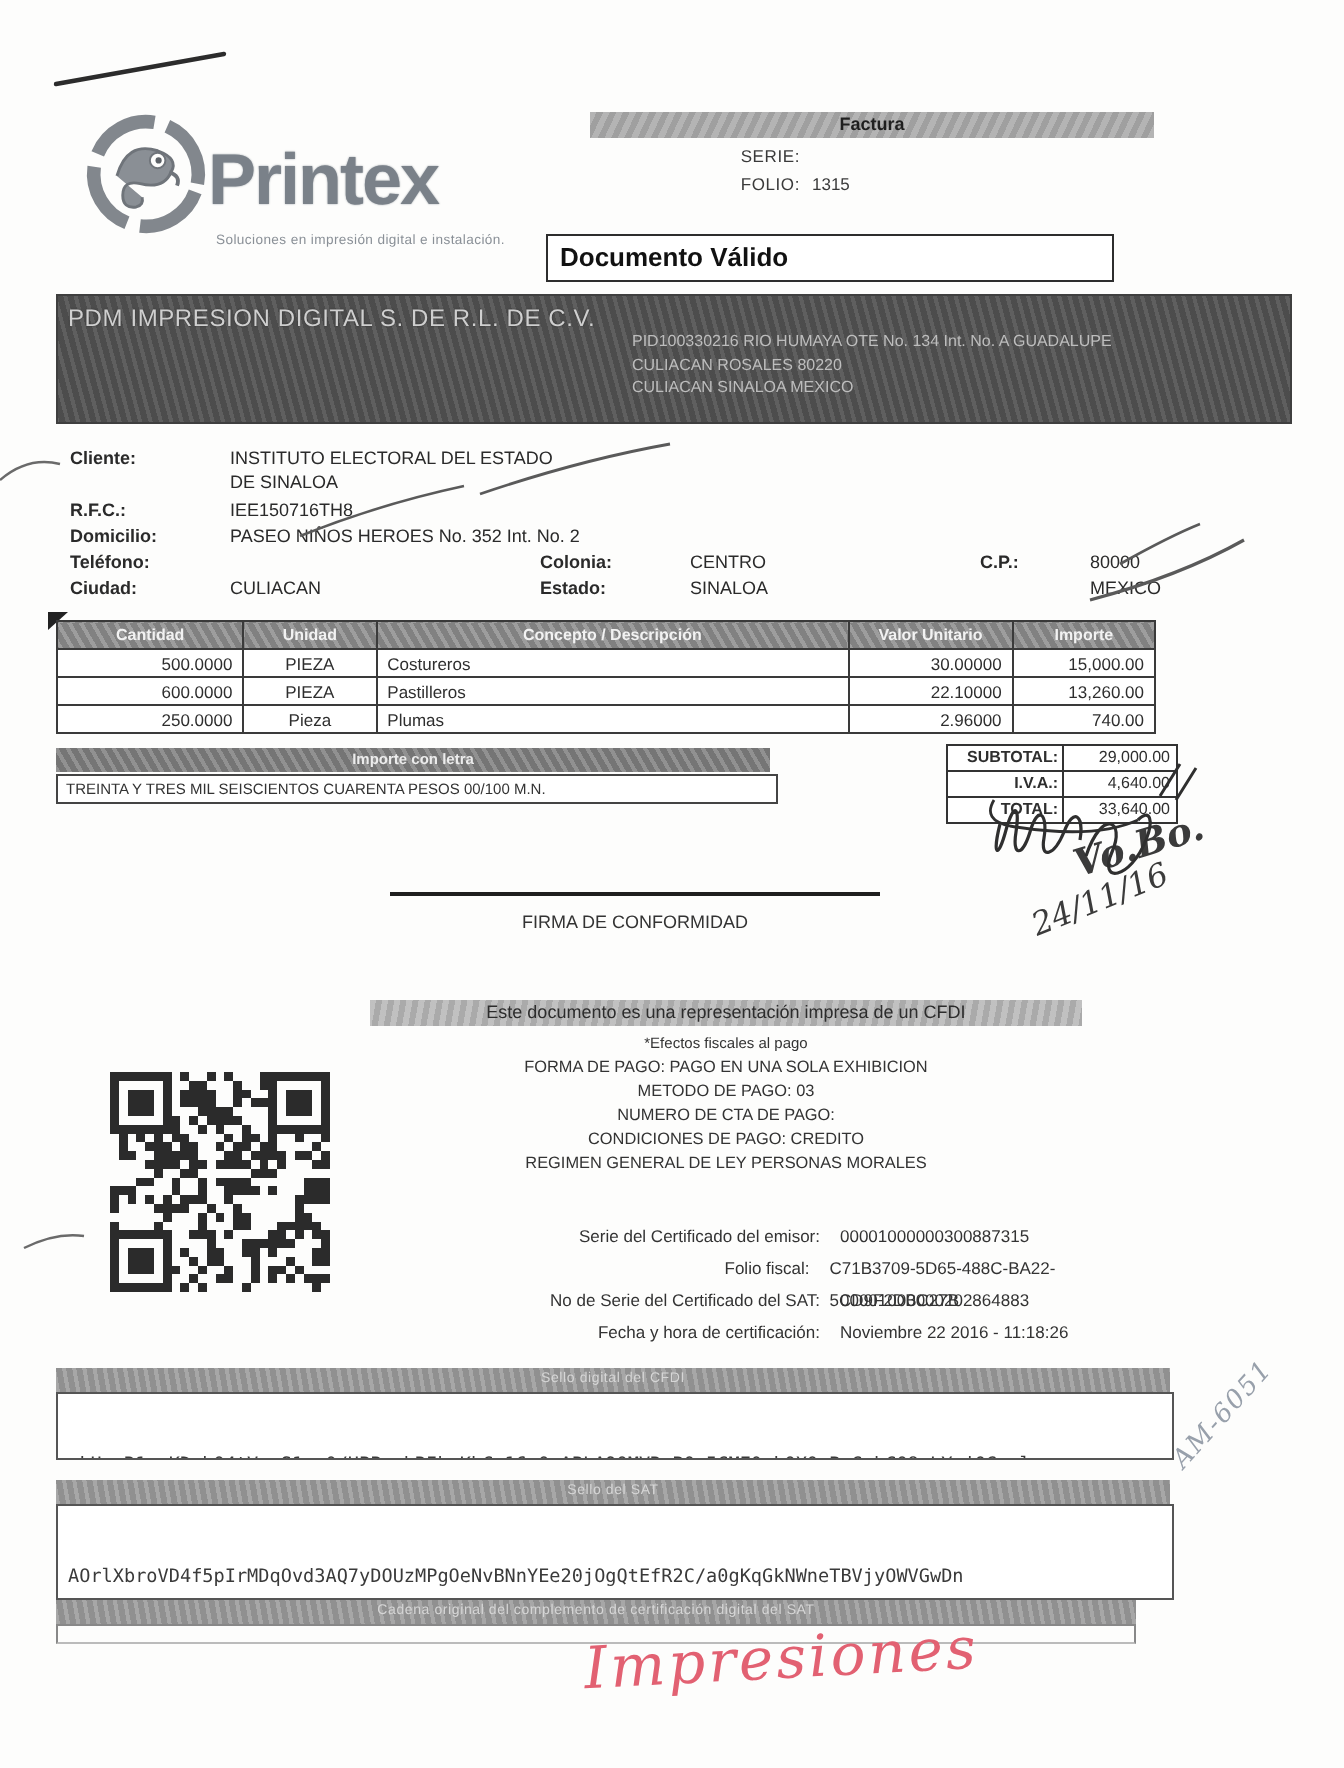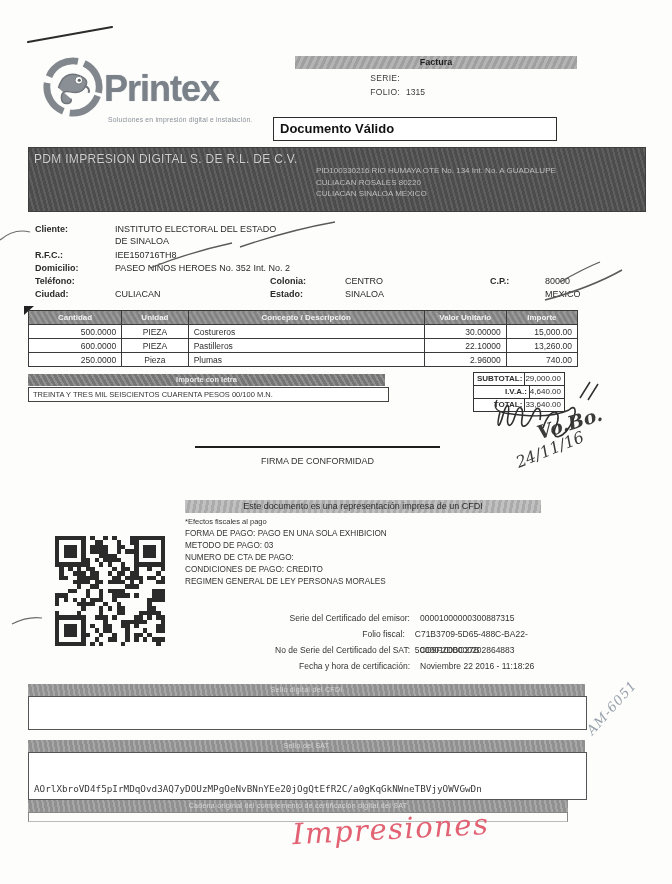--- a/index.html
+++ b/index.html
@@ -49,33 +49,33 @@
   table.items td{border:1px solid #3a3a3a;height:13px;padding:0 5px;background:#fff;}
   .num{text-align:right;}
   .ctr{text-align:center;}
   .wedge{left:24px;top:306px;width:0;height:0;border-top:9px solid #222;border-right:10px solid transparent;}
   
   .letra-bar{left:28px;top:374px;width:357px;height:12px;background:#7f7f7f;
     background-image:repeating-linear-gradient(60deg,rgba(255,255,255,.14) 0 2px,rgba(0,0,0,.08) 2px 5px);
     color:#ececec;font-size:7.5px;font-weight:bold;text-align:center;line-height:12px;}
   .letra-box{left:28px;top:387px;width:355px;height:13px;border:1px solid #444;background:#fff;
     font-size:7.5px;line-height:13px;padding-left:4px;color:#333;}
-  .totals{left:473px;top:372px;width:92px;font-size:8px;}
+  .totals{left:473px;top:372px;width:116px;font-size:8px;}
   .totals .trow{display:flex;border:1px solid #333;border-top:none;height:12px;line-height:12px;background:#fff;}
   .totals .trow:first-child{border-top:1px solid #333;}
   .totals .tl{width:55px;text-align:right;font-weight:bold;padding-right:2px;border-right:1px solid #333;}
   .totals .tv{flex:1;text-align:right;padding-right:3px;}
   
   .firma-line{left:195px;top:446px;width:245px;height:2px;background:#1f1f1f;}
   .firma-lbl{left:195px;top:456px;width:245px;text-align:center;font-size:9px;color:#333;}
   
   .cfdi-bar{left:185px;top:500px;width:356px;height:13px;background:#b3b3b3;
     background-image:repeating-linear-gradient(100deg,rgba(255,255,255,.18) 0 3px,rgba(0,0,0,.05) 3px 6px);
     font-size:9px;color:#2c2c2c;text-align:center;line-height:13px;}
-  .cfdi-lines{left:185px;top:516px;width:356px;color:#333;}
+  .cfdi-lines{left:185px;top:516px;width:356px;text-align:center;color:#333;}
   .cfdi-lines div{line-height:12px;font-size:8.2px;}
   .cfdi-lines div:first-child{font-size:7.5px;}
   
   .cert{left:30px;top:610px;width:560px;font-size:8.5px;color:#333;}
   .cert .crow{display:flex;height:16px;line-height:16px;}
   .cert .cl{width:380px;text-align:right;}
   .cert .cv{margin-left:10px;}
   
   .seal-bar{height:12px;background:#9b9b9b;
     background-image:repeating-linear-gradient(80deg,rgba(255,255,255,.12) 0 2px,rgba(0,0,0,.07) 2px 5px);

